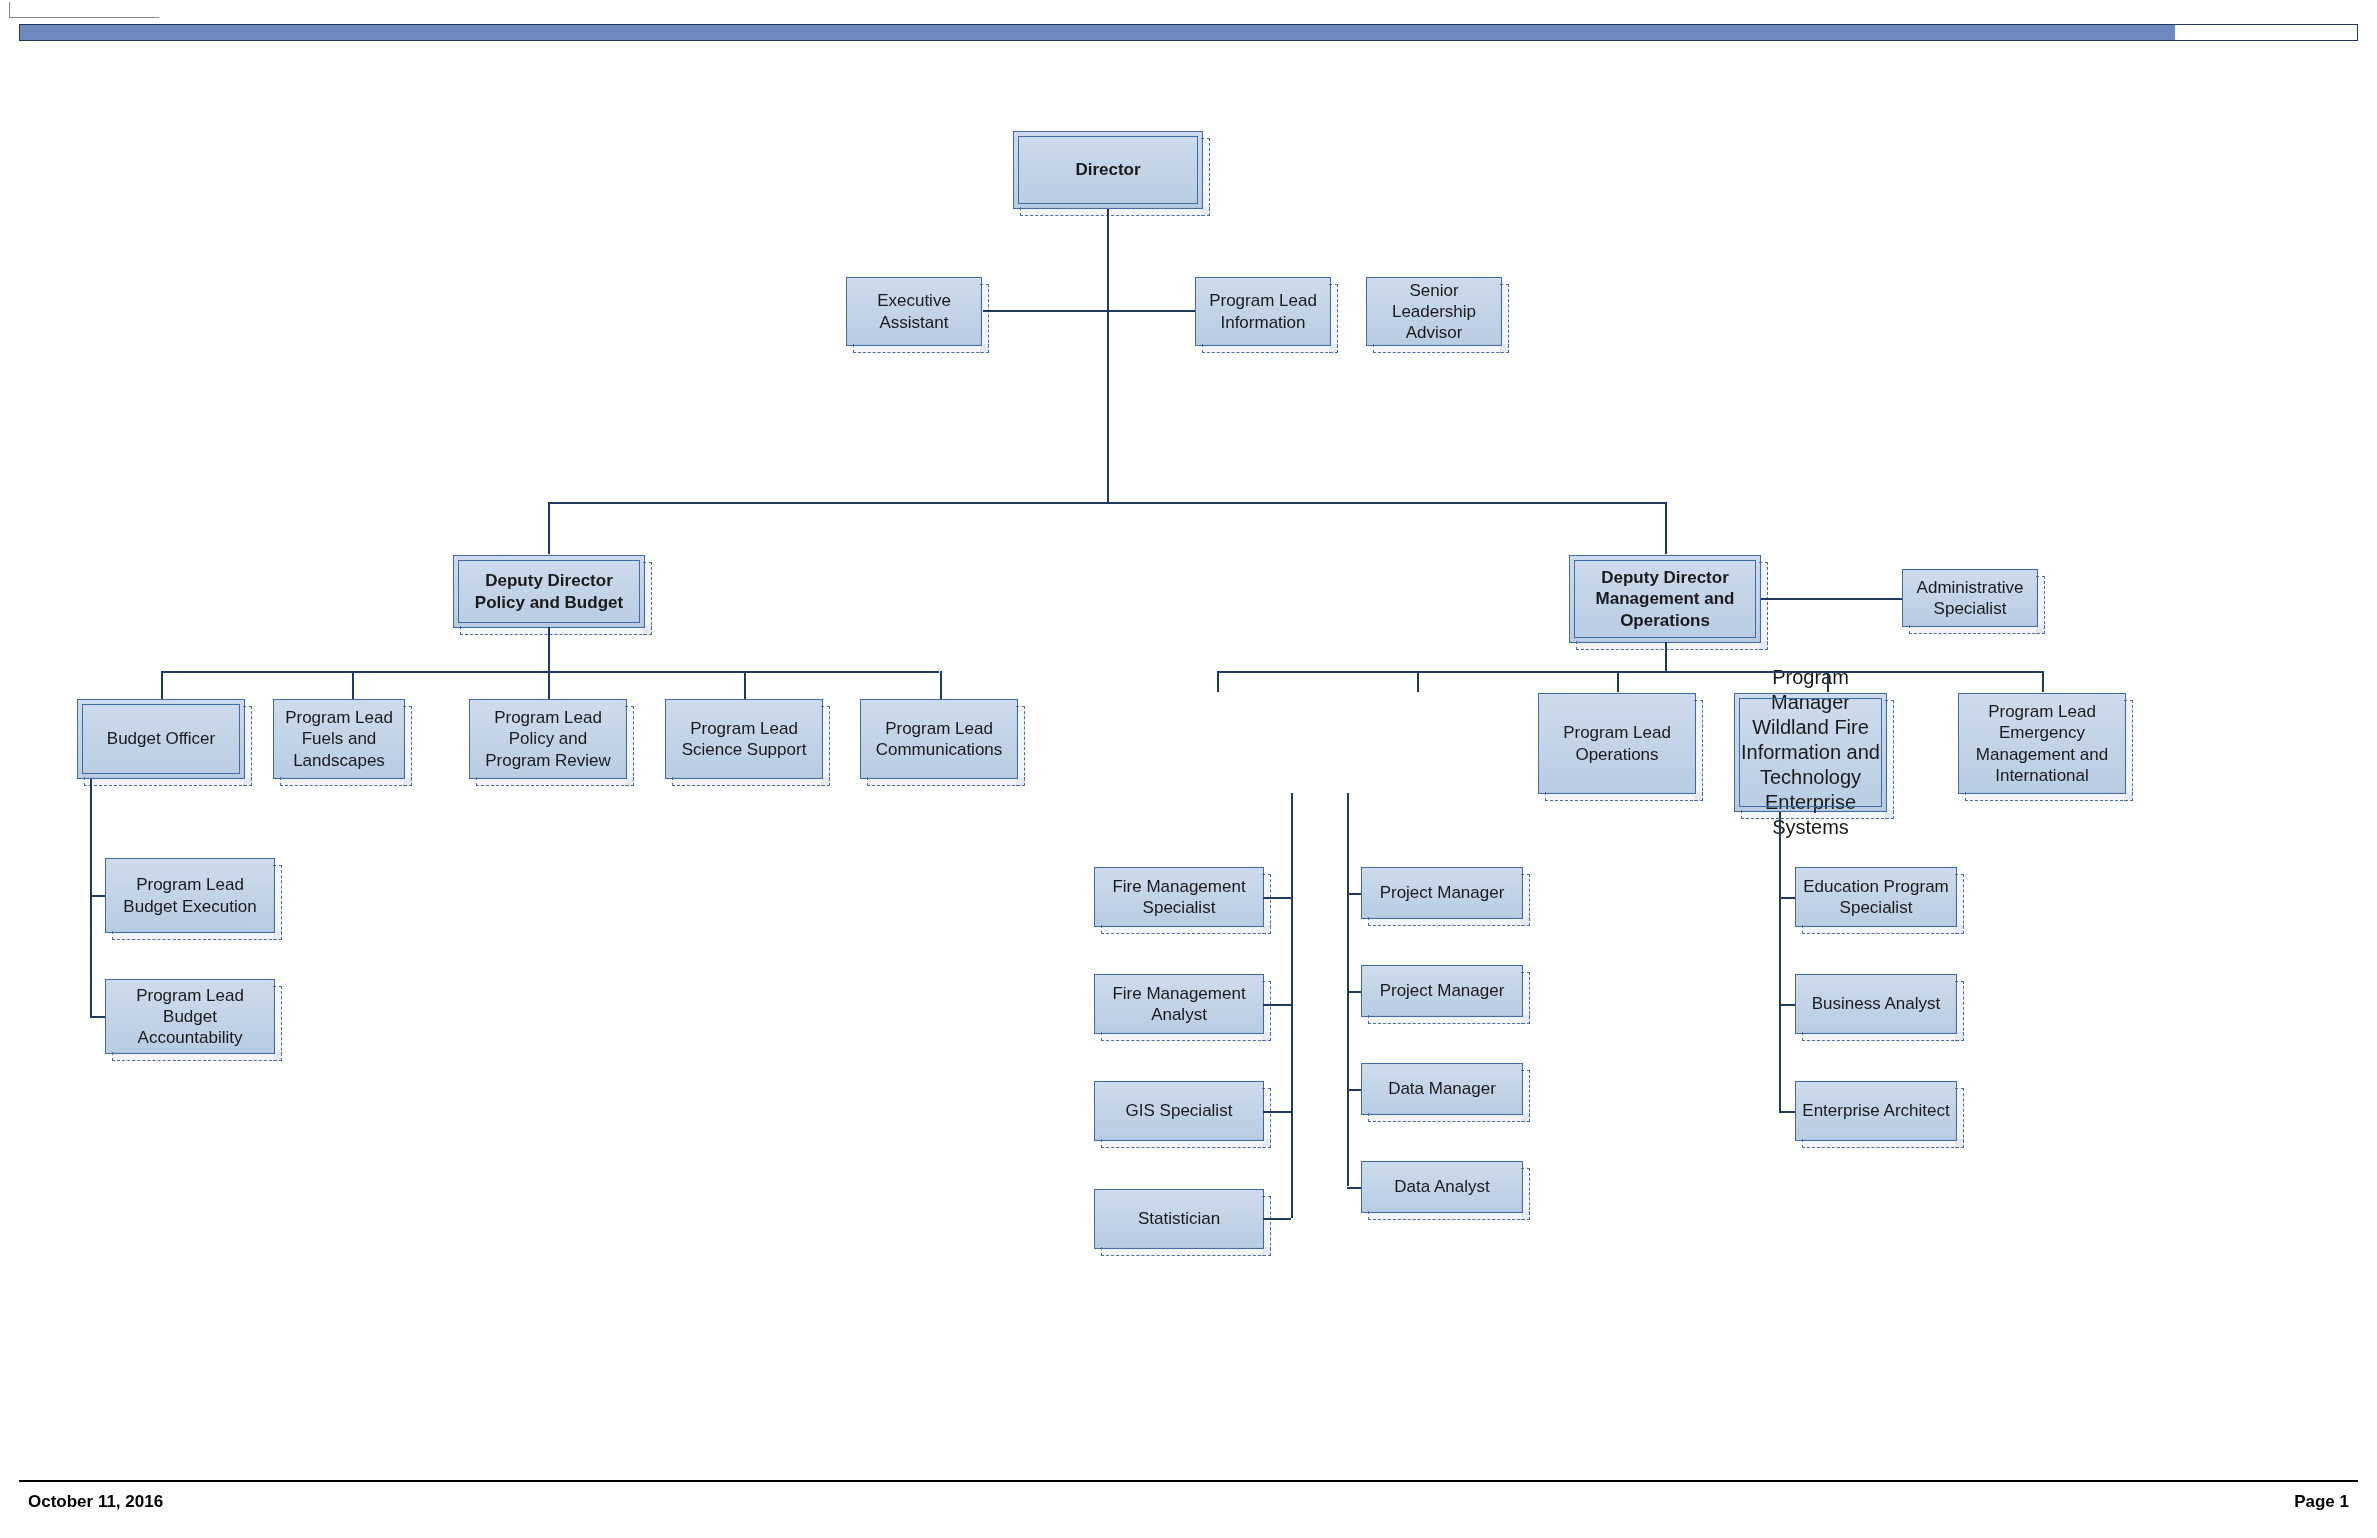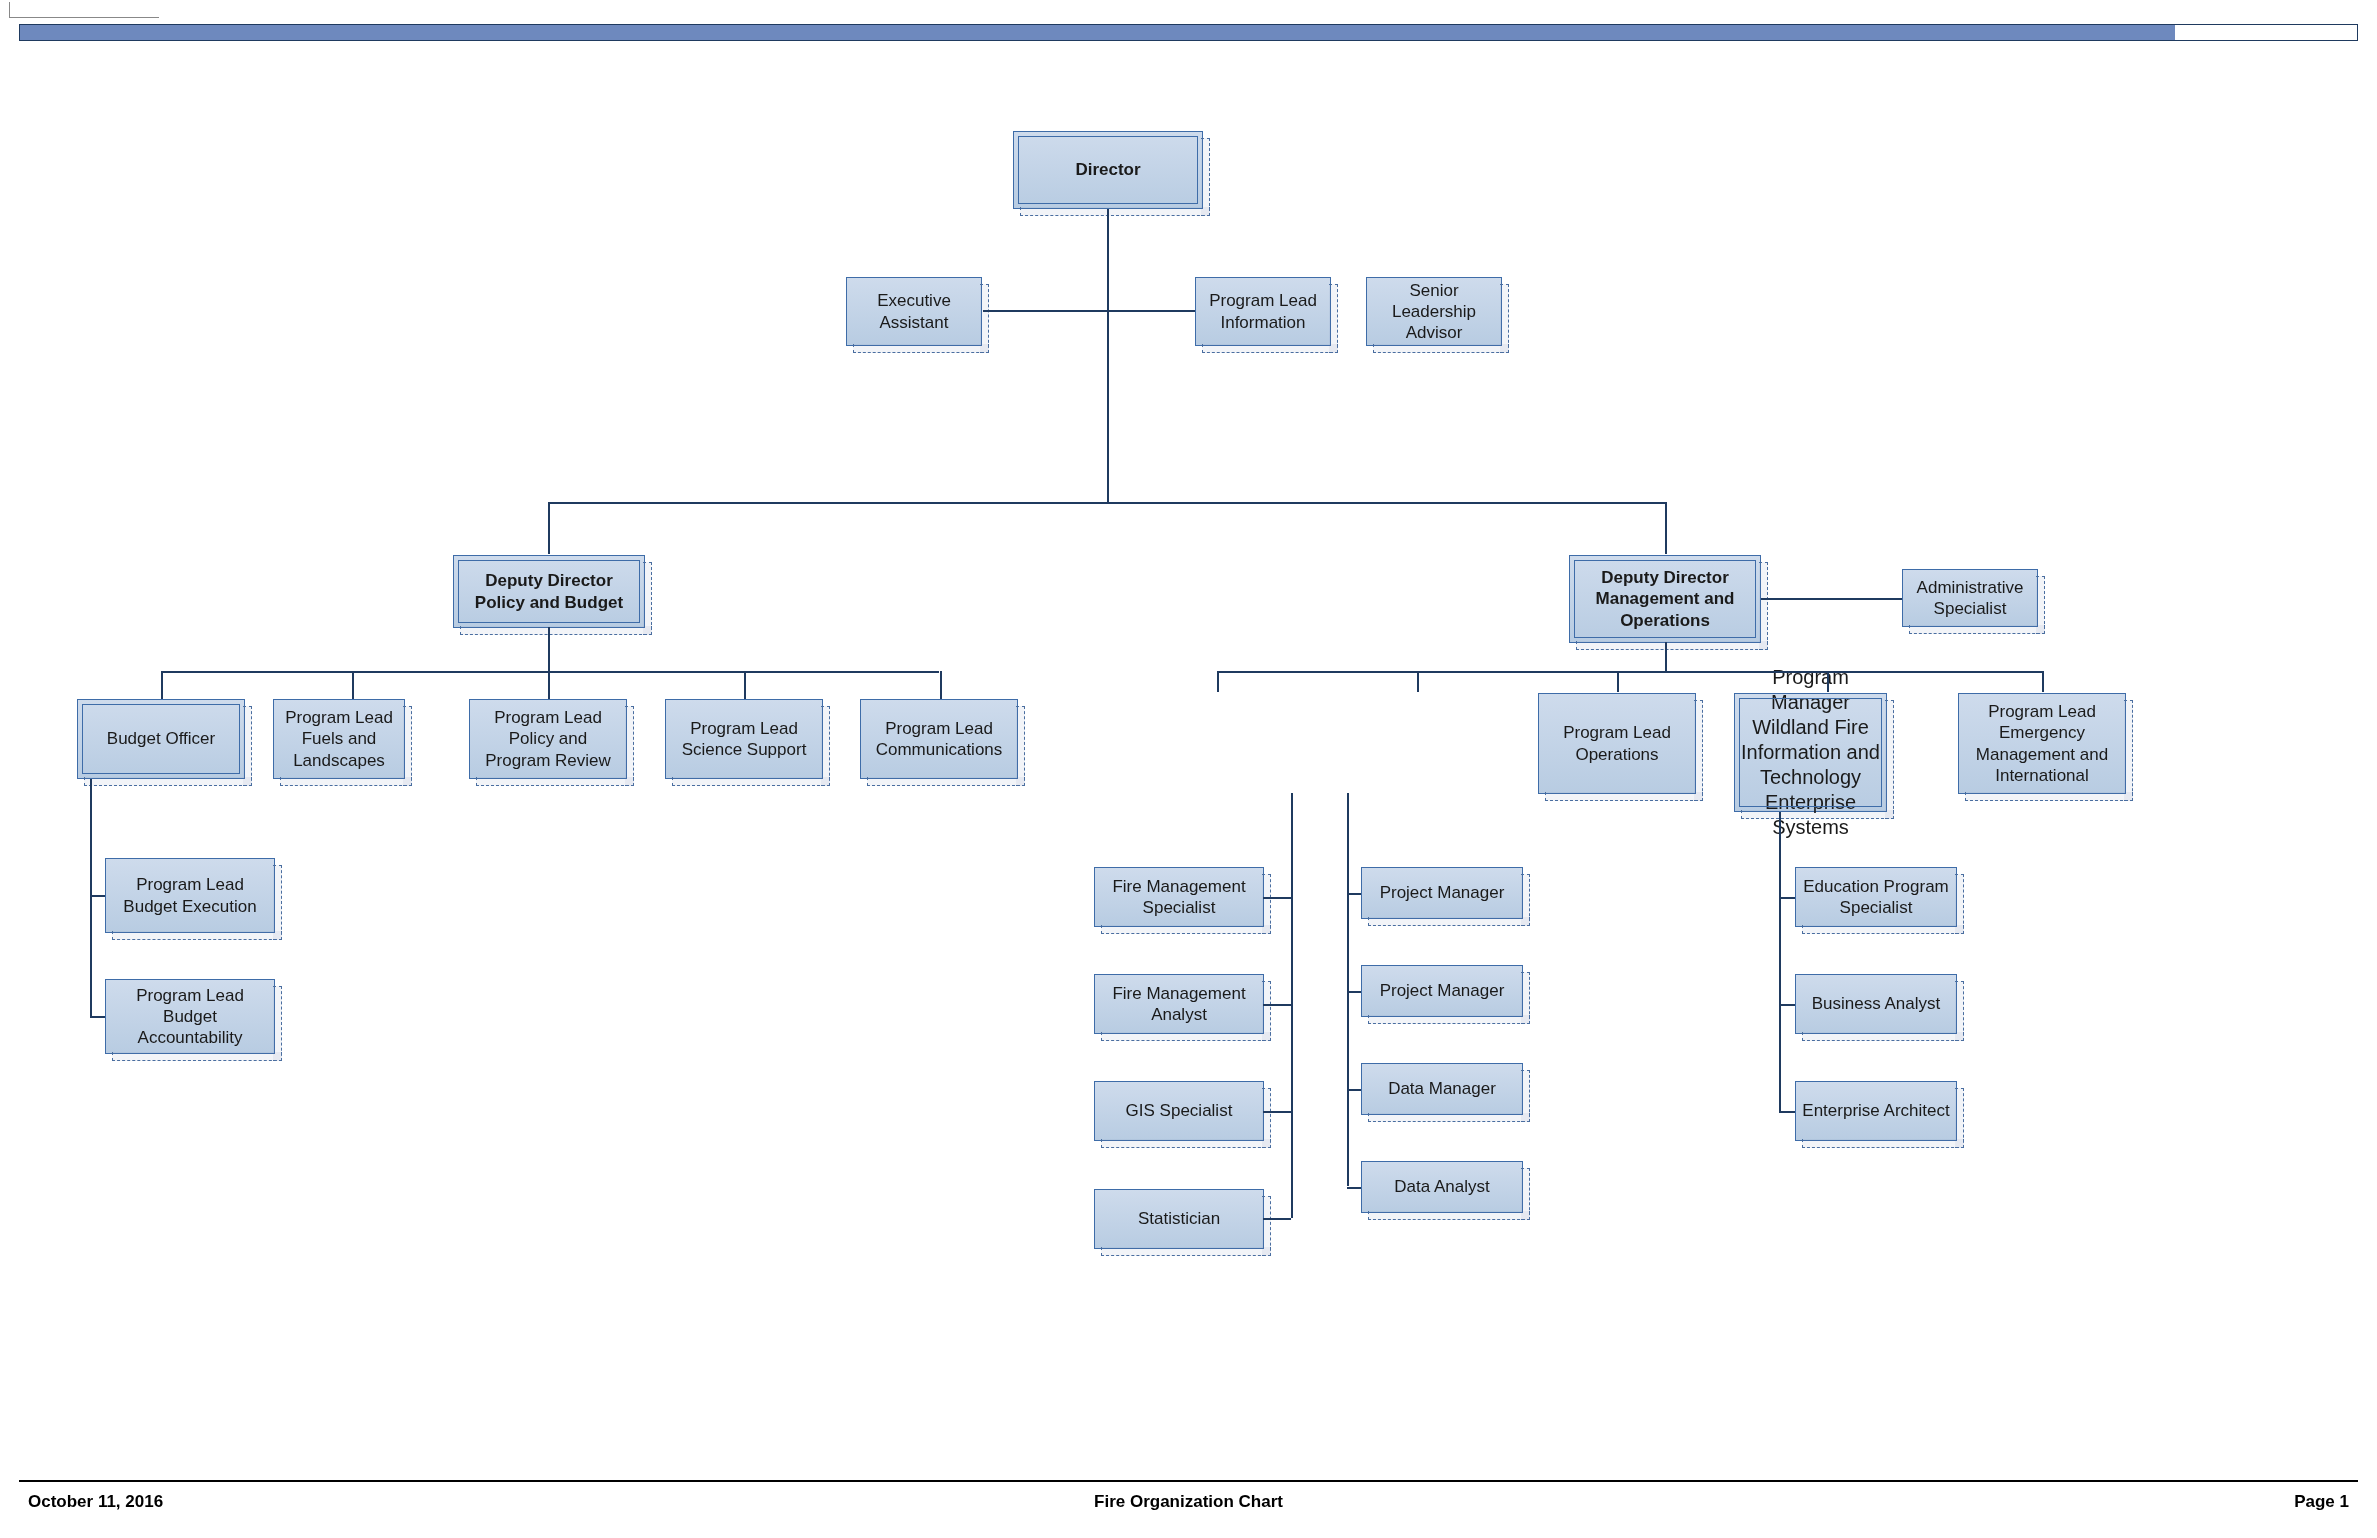--- a/index.html
+++ b/index.html
@@ -234,16 +234,15 @@
     <div class="ln h" style="left:1347px;top:1187px;width:14px"></div>
 
     <div class="ln v" style="left:1779px;top:812px;height:299px"></div>
     <div class="ln h" style="left:1779px;top:897px;width:16px"></div>
     <div class="ln h" style="left:1779px;top:1004px;width:16px"></div>
     <div class="ln h" style="left:1779px;top:1111px;width:16px"></div>
   </div>
 
   <div class="footer-line"></div>
   <div class="footer-date">October 11, 2016</div>
-  <div class="footer-title">Fire Organization Chart</div>
   <div class="footer-page">Page 1</div>
 </div>
 
 
 </body></html>

